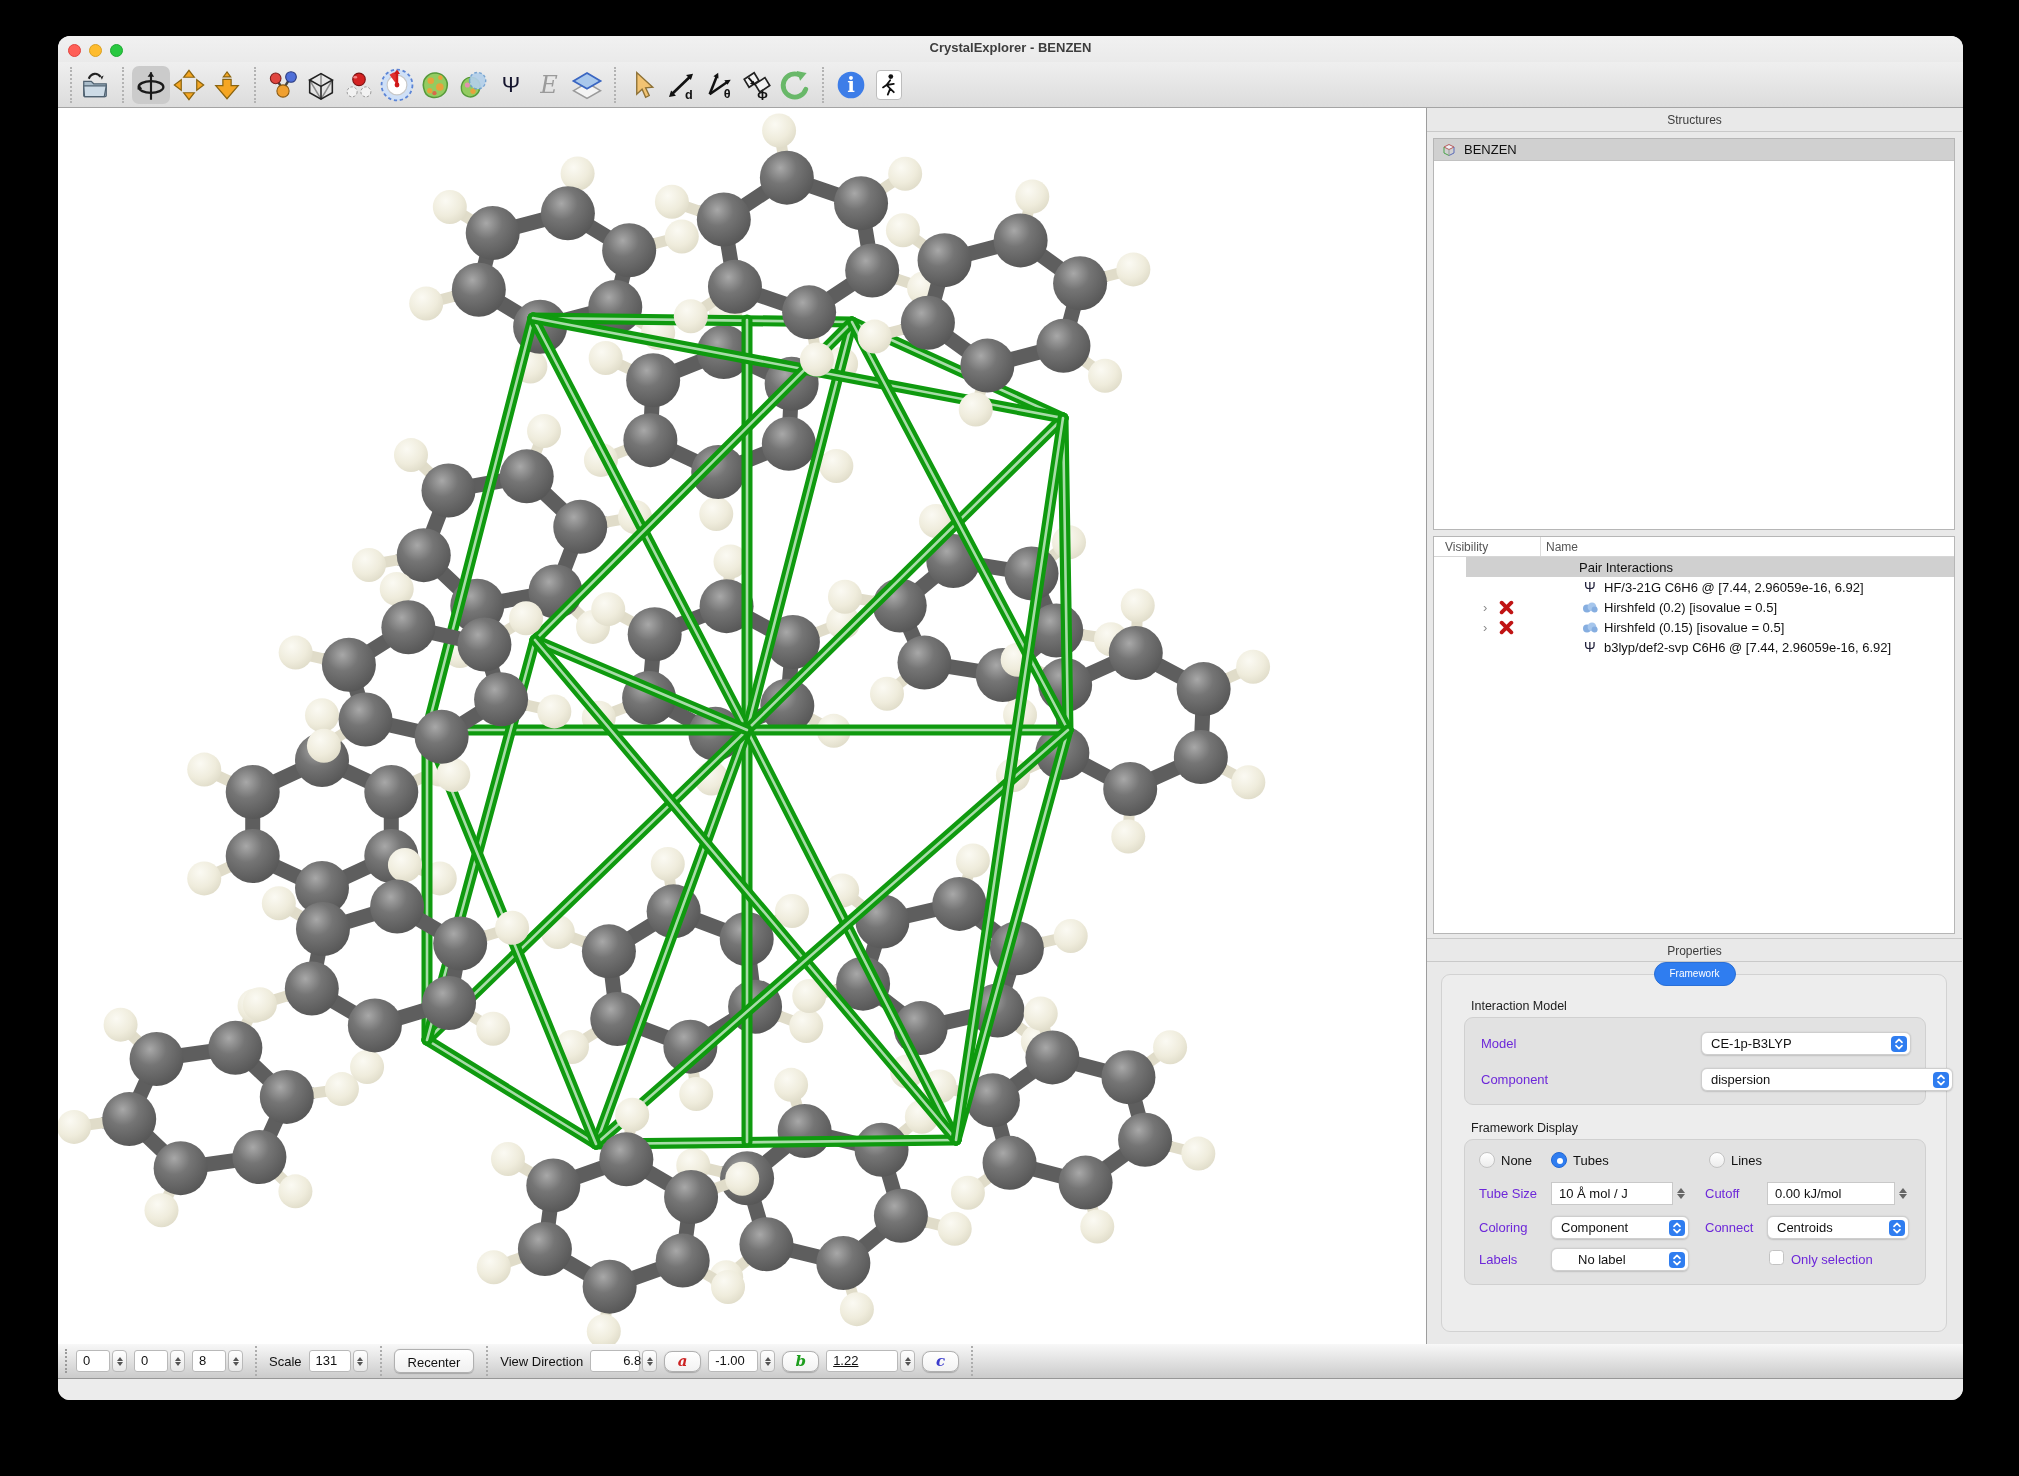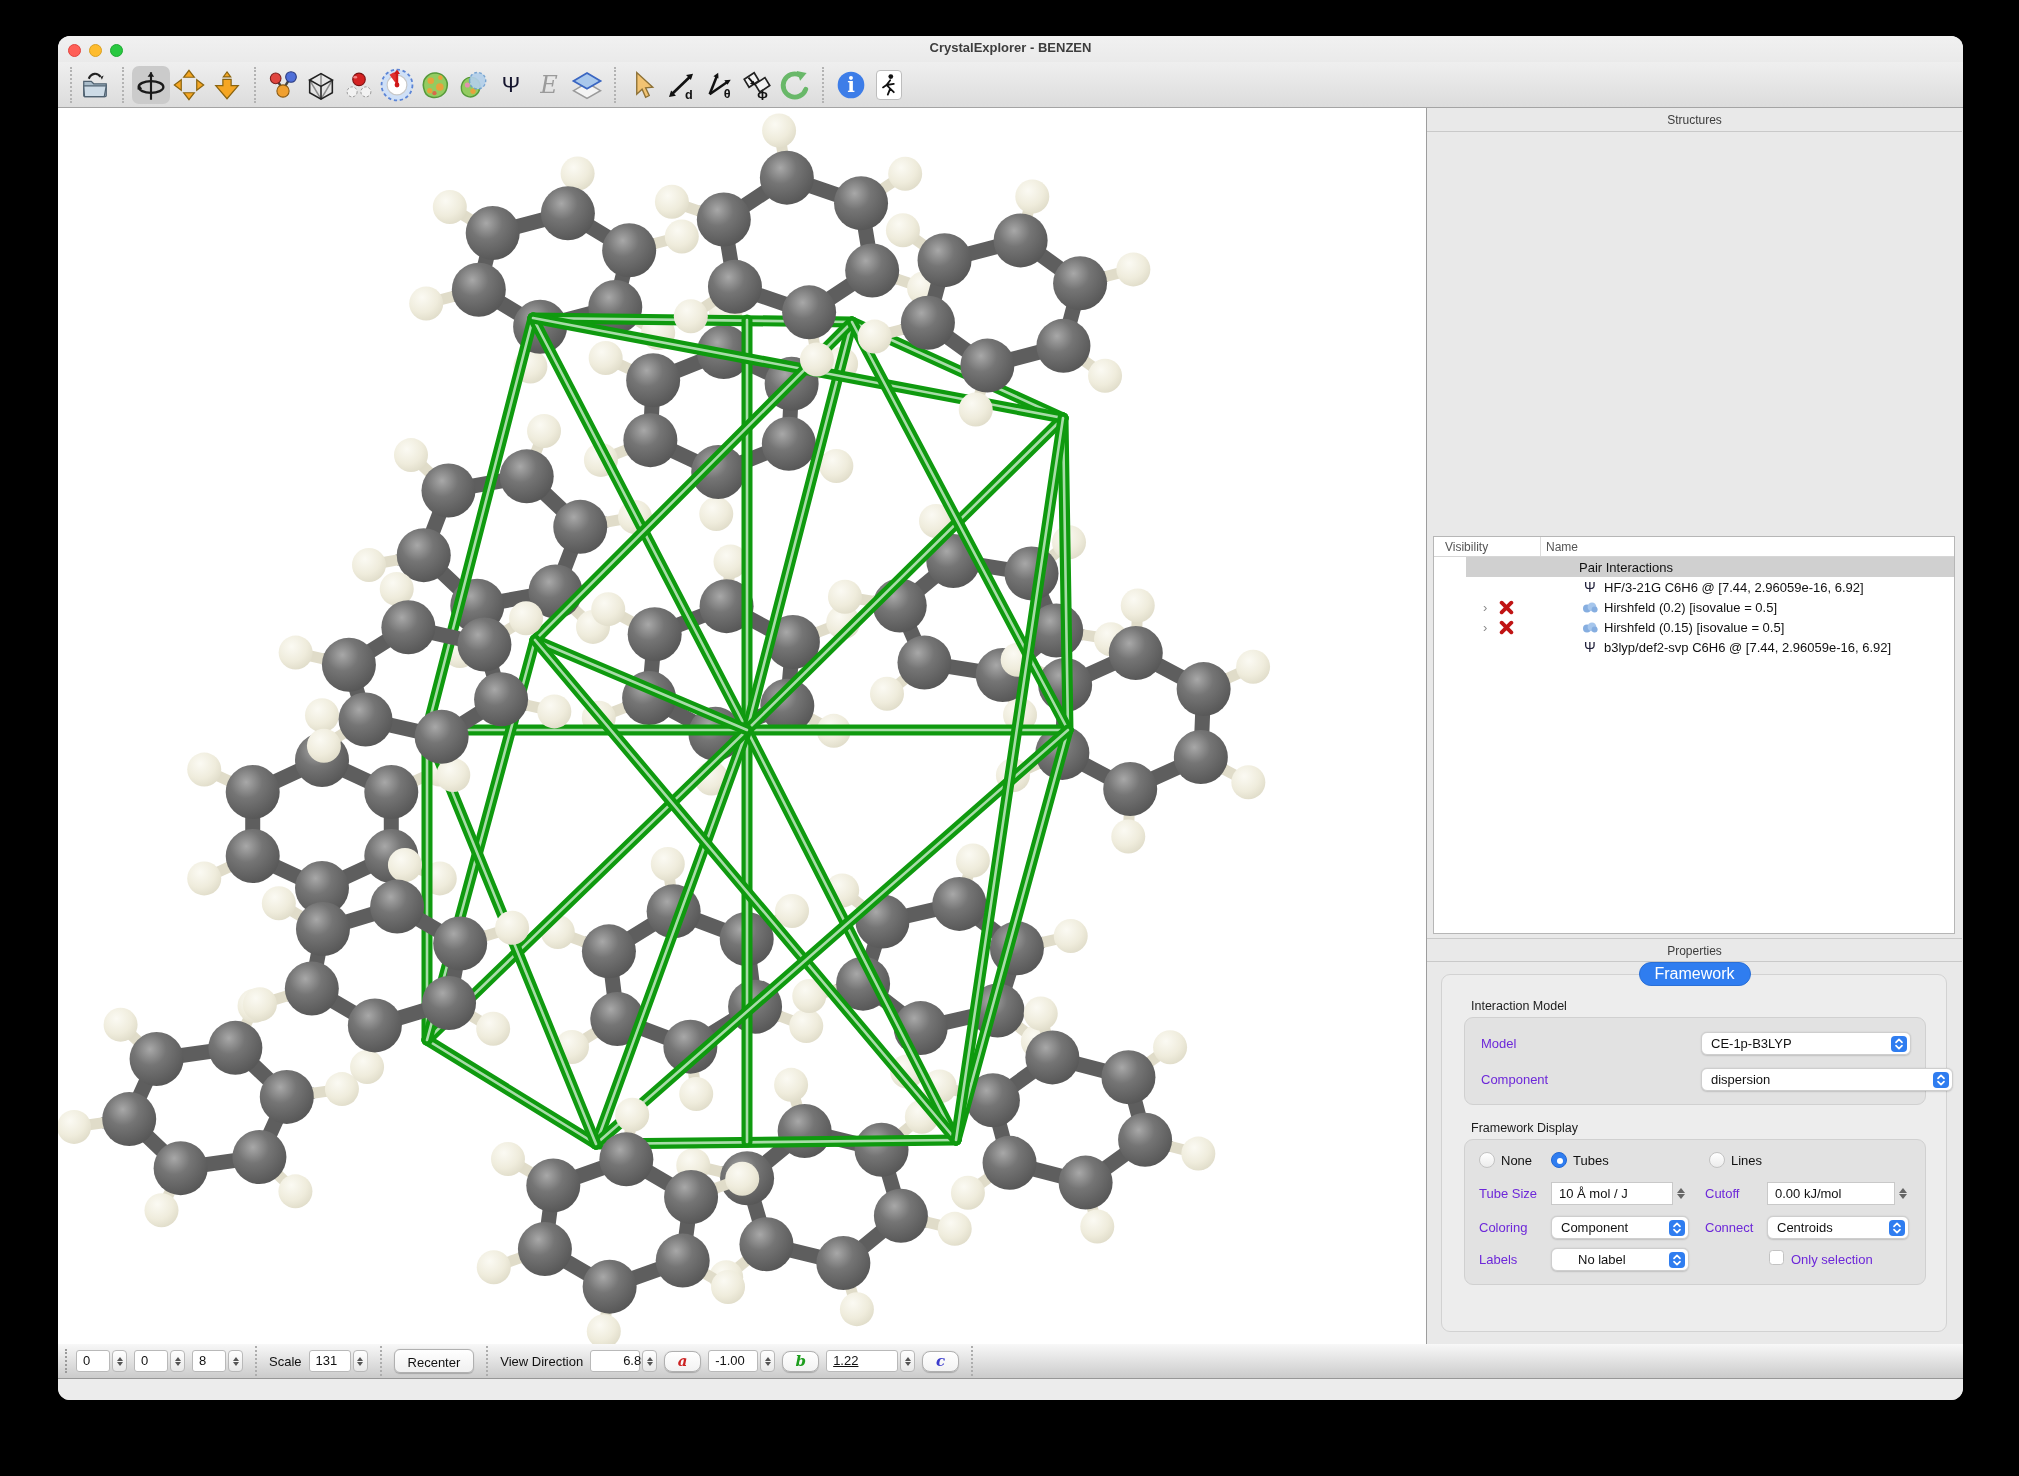--- a/index.html
+++ b/index.html
@@ -44,21 +44,21 @@
   .t-row .indent{width:112px;flex:0 0 auto;display:flex;align-items:center;}
   .t-row.group .lbl{padding-left:1px;}
   .chev{position:absolute;left:17px;color:#8a8a8a;font-size:13px;}
   .xicon{position:absolute;left:33px;}
   .rowicon{position:absolute;left:116px;}
   .psi-ic{position:absolute;left:118px;font-size:14px;color:#20203a;}
   .t-row .lbl{padding-left:24px;}
   .t-row .lbl.iconed{padding-left:26px;}
   
   .pill{position:absolute;left:50%;transform:translateX(-50%);height:24px;padding:0 15px;background:#2f7df0;
-    border:1px solid #2a6fd6;border-radius:12px;color:#fff;font-size:16px;line-height:22px;z-index:3;}
+    border:1px solid #2a6fd6;border-radius:12px;color:#fff;font-size:10px;line-height:22px;z-index:3;}
   .outerbox{position:absolute;background:#ededed;border:1px solid #d2d2d2;border-radius:9px;}
   .grouplabel{position:absolute;font-size:12.5px;color:#1c1c1c;}
   .gbox{position:absolute;background:#e2e2e2;border:1px solid #d0d0d0;border-radius:9px;}
   .flabel{position:absolute;font-size:13px;color:#6d28d9;}
   .select{position:absolute;height:23px;background:#fff;border:1px solid #cecece;border-radius:6px;
     font-size:13px;color:#111;padding:3px 24px 0 9px;box-shadow:0 .5px 1.5px rgba(0,0,0,.15);}
   .select .badge{position:absolute;right:3px;top:3px;width:16px;height:16px;background:#2f7df0;border-radius:4px;
     display:grid;place-items:center;}
   .spinfield{position:absolute;height:23px;background:#fff;border:1px solid #c9c9c9;font-size:13px;color:#111;
     padding:3px 4px 0 7px;}
@@ -881,20 +881,33 @@
               <circle cx="486.91636338859195" cy="1141.0311451568512" r="27" fill="url(#gC)"></circle>
               <circle cx="495.2786404500042" cy="1077.3817438532817" r="27" fill="url(#gC)"></circle>
             </g>
           </g>
         </svg>
     </div>
 
     <div class="rpanel">
       <div class="phead" style="top:0;">Structures</div>
 
+      <div class="whitebox" style="left:6px;top:30px;width:522px;height:392px;">
+        <div class="selrow">
+          <svg width="16" height="16" viewBox="0 0 16 16">
+            <g fill="none" stroke-width="1">
+              <polygon points="3,5 8,2.5 13,5 8,7.5" stroke="#b85a5a" fill="#eef2f8"></polygon>
+              <polyline points="3,5 3,11 8,13.5" stroke="#4aa34a" fill="none"></polyline>
+              <polyline points="13,5 13,11 8,13.5" stroke="#5a6ab8" fill="none"></polyline>
+              <line x1="8" y1="7.5" x2="8" y2="13.5" stroke="#9a9a9a"></line>
+            </g>
+          </svg>
+          <span>BENZEN</span>
+        </div>
+      </div>
 
       <div class="whitebox" style="left:6px;top:428px;width:522px;height:398px;">
         <div class="t-head">
           <div class="c1">Visibility</div>
           <div class="c2">Name</div>
         </div>
         <div class="t-row group">
           <div class="indent"></div>
           <span class="lbl">Pair Interactions</span>
         </div>

